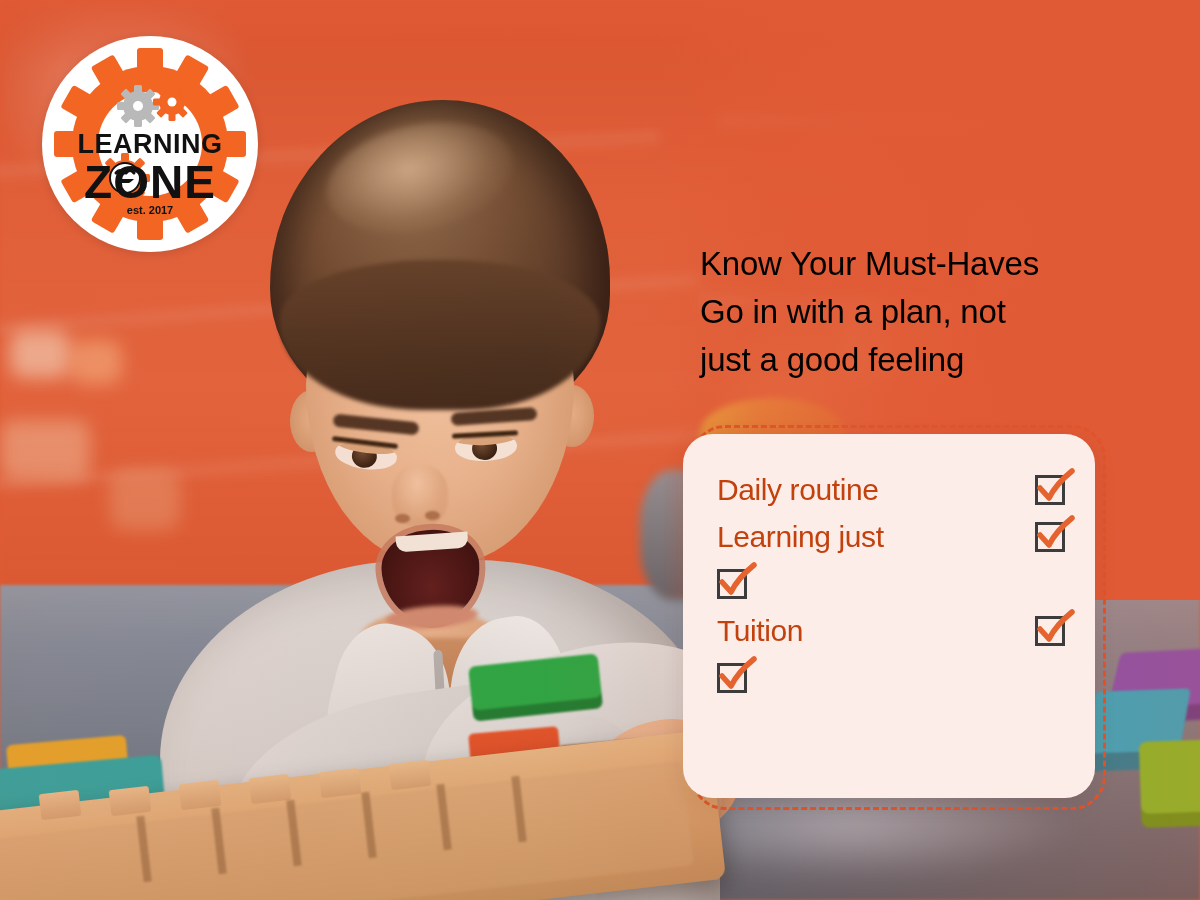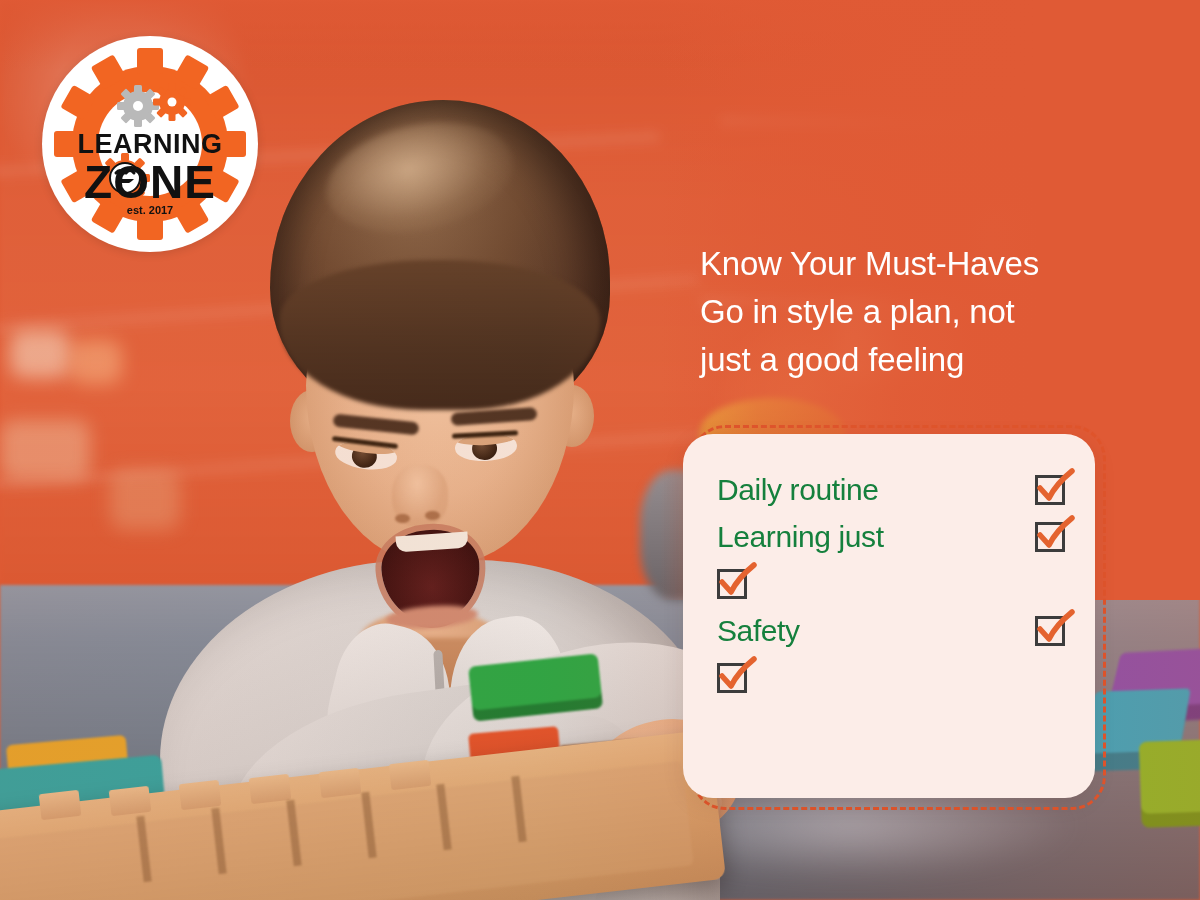--- a/index.html
+++ b/index.html
@@ -193,35 +193,35 @@
   .lt-est{position:absolute;left:50%;top:168px;transform:translateX(-50%);
     font-family:"Liberation Sans", sans-serif;font-weight:700;font-size:11px;
     color:#111;white-space:nowrap;}
 
   
   .headline{position:absolute;left:700px;top:52px;width:470px;color:#fff;
     font-family:"Liberation Sans", sans-serif;font-weight:700;font-size:93px;
     line-height:.93;letter-spacing:-3px;}
   .headline div{white-space:nowrap;}
 
-  .subhead{position:absolute;left:700px;top:240px;width:470px;color:#ffffff;
+  .subhead{position:absolute;left:700px;top:240px;width:470px;color:#000000;
     font-family:"Liberation Sans", sans-serif;font-weight:400;font-size:33px;
     line-height:1.45;letter-spacing:-.2px;}
   .subhead div{white-space:nowrap;}
 
   
   .dashbox{position:absolute;left:691px;top:425px;width:415px;height:385px;
     border:3px dashed #e0552c;border-radius:34px;box-sizing:border-box;}
   .card{position:absolute;left:683px;top:434px;width:412px;height:364px;
     background:#fcede8;border-radius:30px;box-shadow:0 6px 22px rgba(80,30,10,.10);}
   .rows{position:absolute;left:0;top:0;width:412px;height:364px;padding:32px 0 0 0;box-sizing:border-box;}
   .row{position:relative;height:47px;display:flex;align-items:center;
     padding:0 26px 0 34px;box-sizing:border-box;}
   .row .label{flex:1;font-family:"Liberation Sans", sans-serif;font-size:30px;
-    color:#15803d;letter-spacing:-.4px;line-height:1;white-space:nowrap;}
+    color:#c2410c;letter-spacing:-.4px;line-height:1;white-space:nowrap;}
   .chk{position:relative;width:34px;height:34px;flex:0 0 34px;}
   .chk .box{position:absolute;left:0;top:2px;width:30px;height:30px;
     border:3px solid #3c3c3c;box-sizing:border-box;background:transparent;}
   .chk svg{position:absolute;left:-3px;top:-9px;overflow:visible;}
 </style>
 </head>
 <body>
 
 <div id="stage">
 
@@ -394,21 +394,21 @@
       <div class="lt-zone">ZONE</div>
       <div class="lt-est">est. 2017</div>
     </div>
   </div>
 
   <div class="headline">
   </div>
 
   <div class="subhead">
     <div>Know Your Must-Haves</div>
-    <div>Go in style a plan, not</div>
+    <div>Go in with a plan, not</div>
     <div>just a good feeling</div>
   </div>
 
   <div class="dashbox"></div>
   <div class="card">
     <div class="rows" id="checklist-rows">
         <div class="row">
           <div class="label">Daily routine</div>
           <div class="chk">
             <div class="box"></div>
@@ -428,21 +428,21 @@
         </div>
         <div class="row">
           <div class="chk">
             <div class="box"></div>
             <svg width="44" height="44" viewBox="0 0 44 44">
               <path d="M8 24 L17 34 Q24 20 40 7" fill="none" stroke="#E4632F" stroke-width="5.5" stroke-linecap="round" stroke-linejoin="round"></path>
             </svg>
           </div>
         </div>
         <div class="row">
-          <div class="label">Safety</div>
+          <div class="label">Tuition</div>
           <div class="chk">
             <div class="box"></div>
             <svg width="44" height="44" viewBox="0 0 44 44">
               <path d="M8 24 L17 34 Q24 20 40 7" fill="none" stroke="#E4632F" stroke-width="5.5" stroke-linecap="round" stroke-linejoin="round"></path>
             </svg>
           </div>
         </div>
         <div class="row">
           <div class="chk">
             <div class="box"></div>

